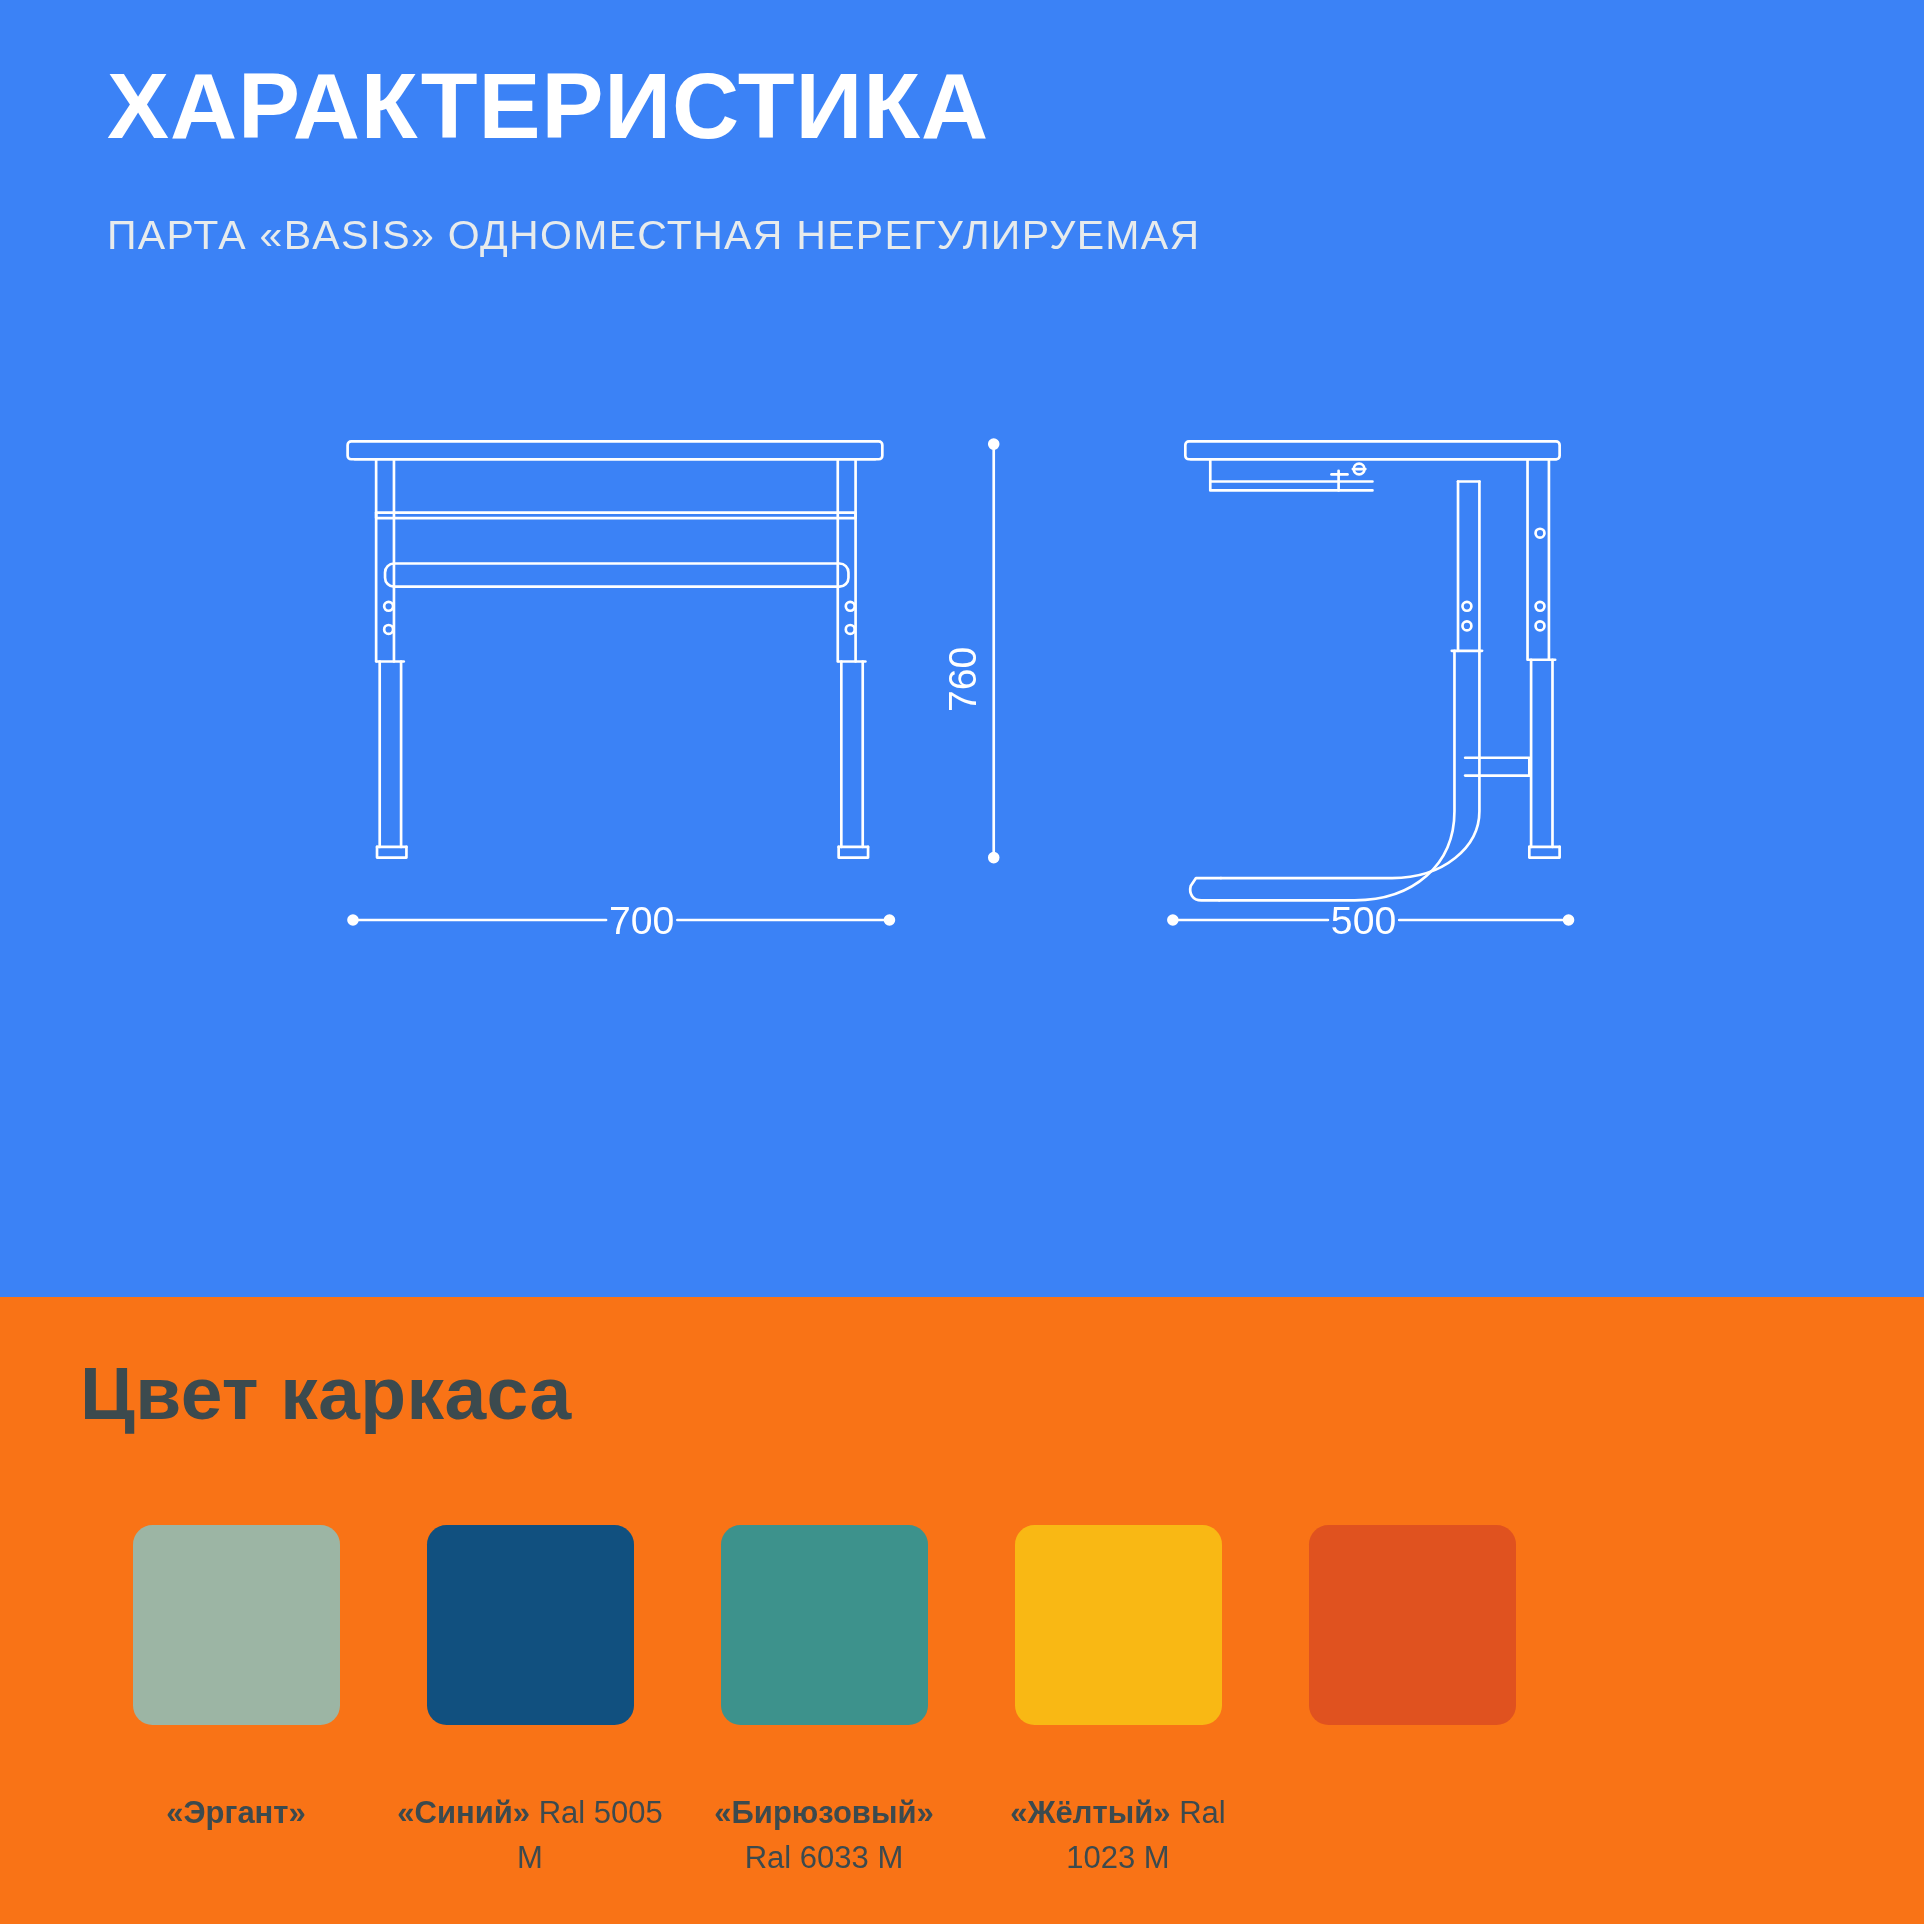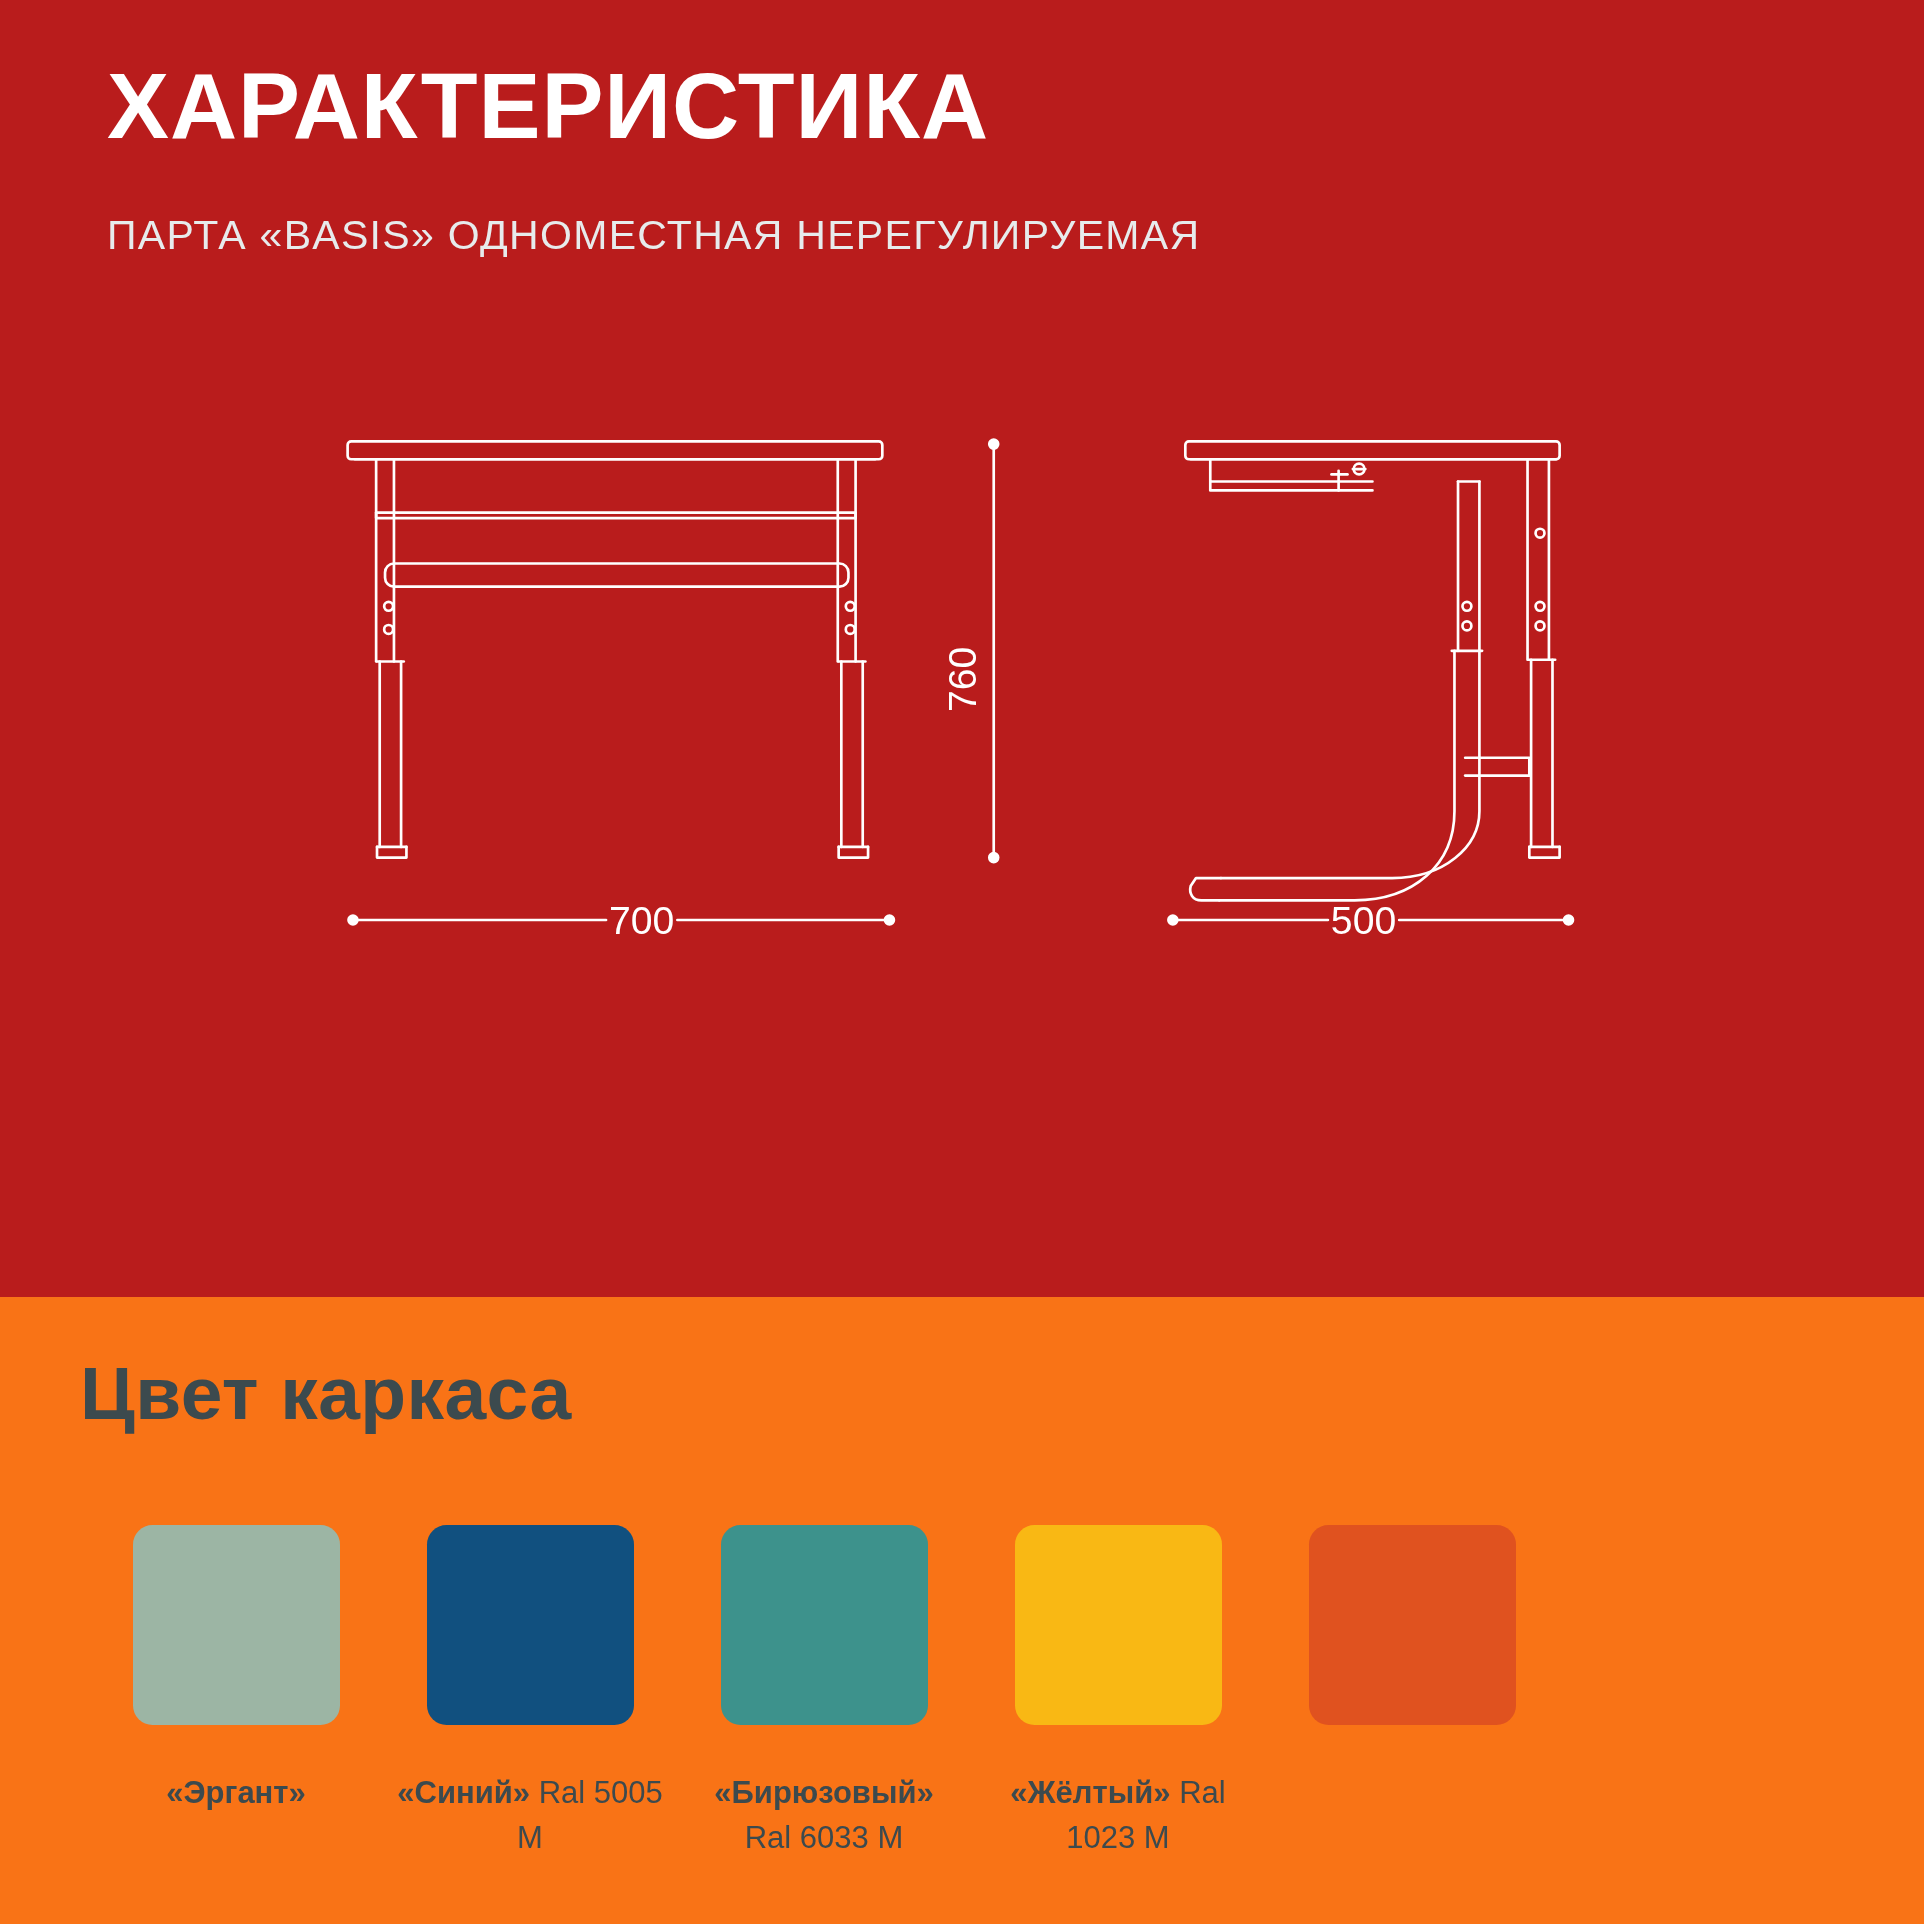--- a/index.html
+++ b/index.html
@@ -17,21 +17,21 @@
   .page {
     width: 1925px;
     height: 1925px;
     position: relative;
     display: flex;
     flex-direction: column;
   }
 
   
   .spec-panel {
-    background: #b91c1c;
+    background: #3b82f6;
     height: 1297px;
     position: relative;
     box-sizing: border-box;
     padding: 0 0 0 107px;
   }
 
   .spec-title {
     color: #ffffff;
     font-size: 93px;
     font-weight: bold;
@@ -99,21 +99,21 @@
     align-items: center;
   }
 
   .swatch-chip {
     width: 207px;
     height: 200px;
     border-radius: 19.6px;
   }
 
   .swatch-label {
-    margin-top: 46px;
+    margin-top: 66px;
     text-align: center;
     color: #3c4a4e;
     font-size: 31px;
     line-height: 1.45;
     width: 267px;
   }
   .swatch-label b {
     font-weight: bold;
   }
 </style>

